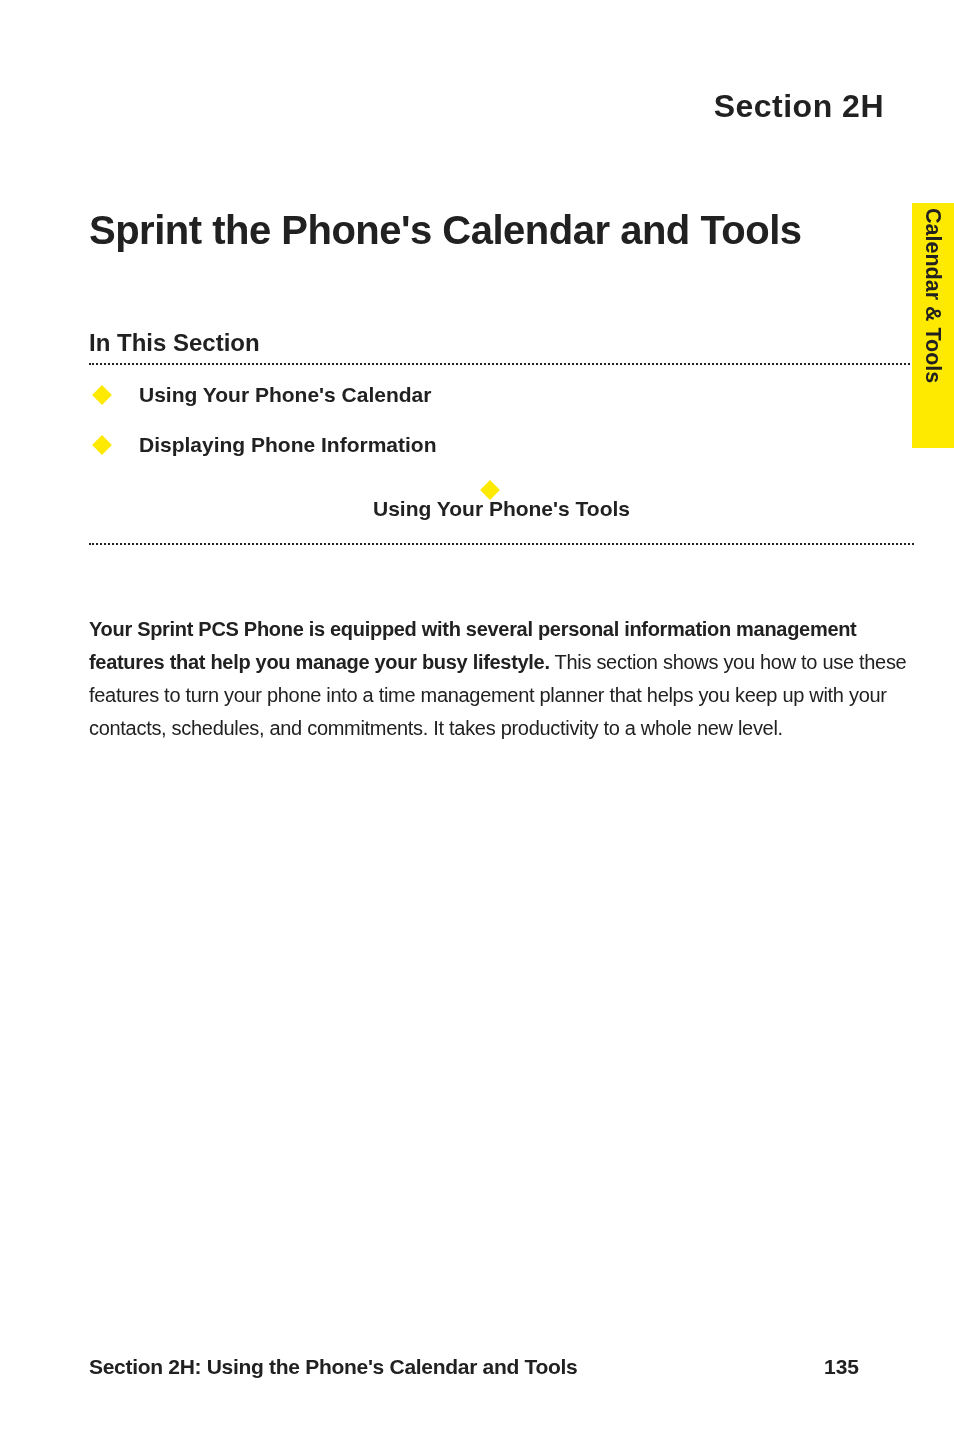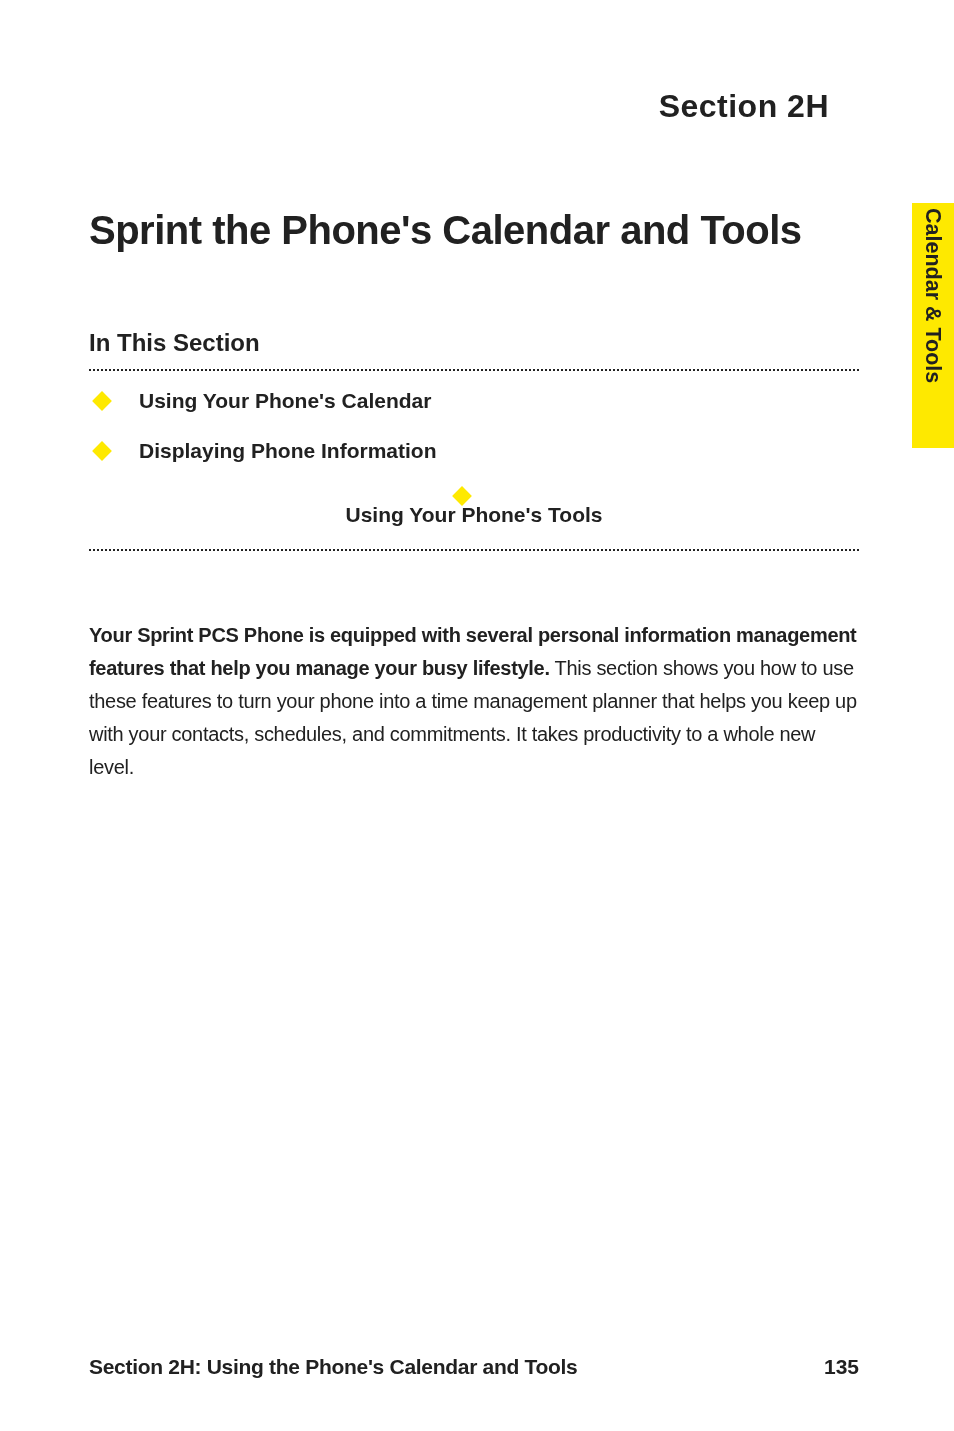--- a/index.html
+++ b/index.html
@@ -32,21 +32,21 @@
       transform-origin: left top;
       left: 33px;
       top: 5px;
       font-weight: bold;
       font-size: 21.5px;
       white-space: nowrap;
       color: #212121;
     }
     
     .content {
-      padding: 88px 95px 0 89px;
+      padding: 88px 40px 0 89px;
     }
     
     .section-label {
       font-size: 32px;
       font-weight: bold;
       text-align: right;
       margin-bottom: 78px;
       padding-right: 30px;
       letter-spacing: 0.5px;
     }
@@ -55,21 +55,21 @@
       font-size: 40px;
       font-weight: bold;
       line-height: 1.35;
       margin-bottom: 72px;
       letter-spacing: -0.5px;
     }
     
     .subsection-title {
       font-size: 24px;
       font-weight: bold;
-      margin-bottom: 12px;
+      margin-bottom: 6px;
     }
     
     .dotted-line {
       border: none;
       border-top: 2px dotted #212121;
       margin-bottom: 18px;
     }
     
     .bullet-list {
       list-style: none;

